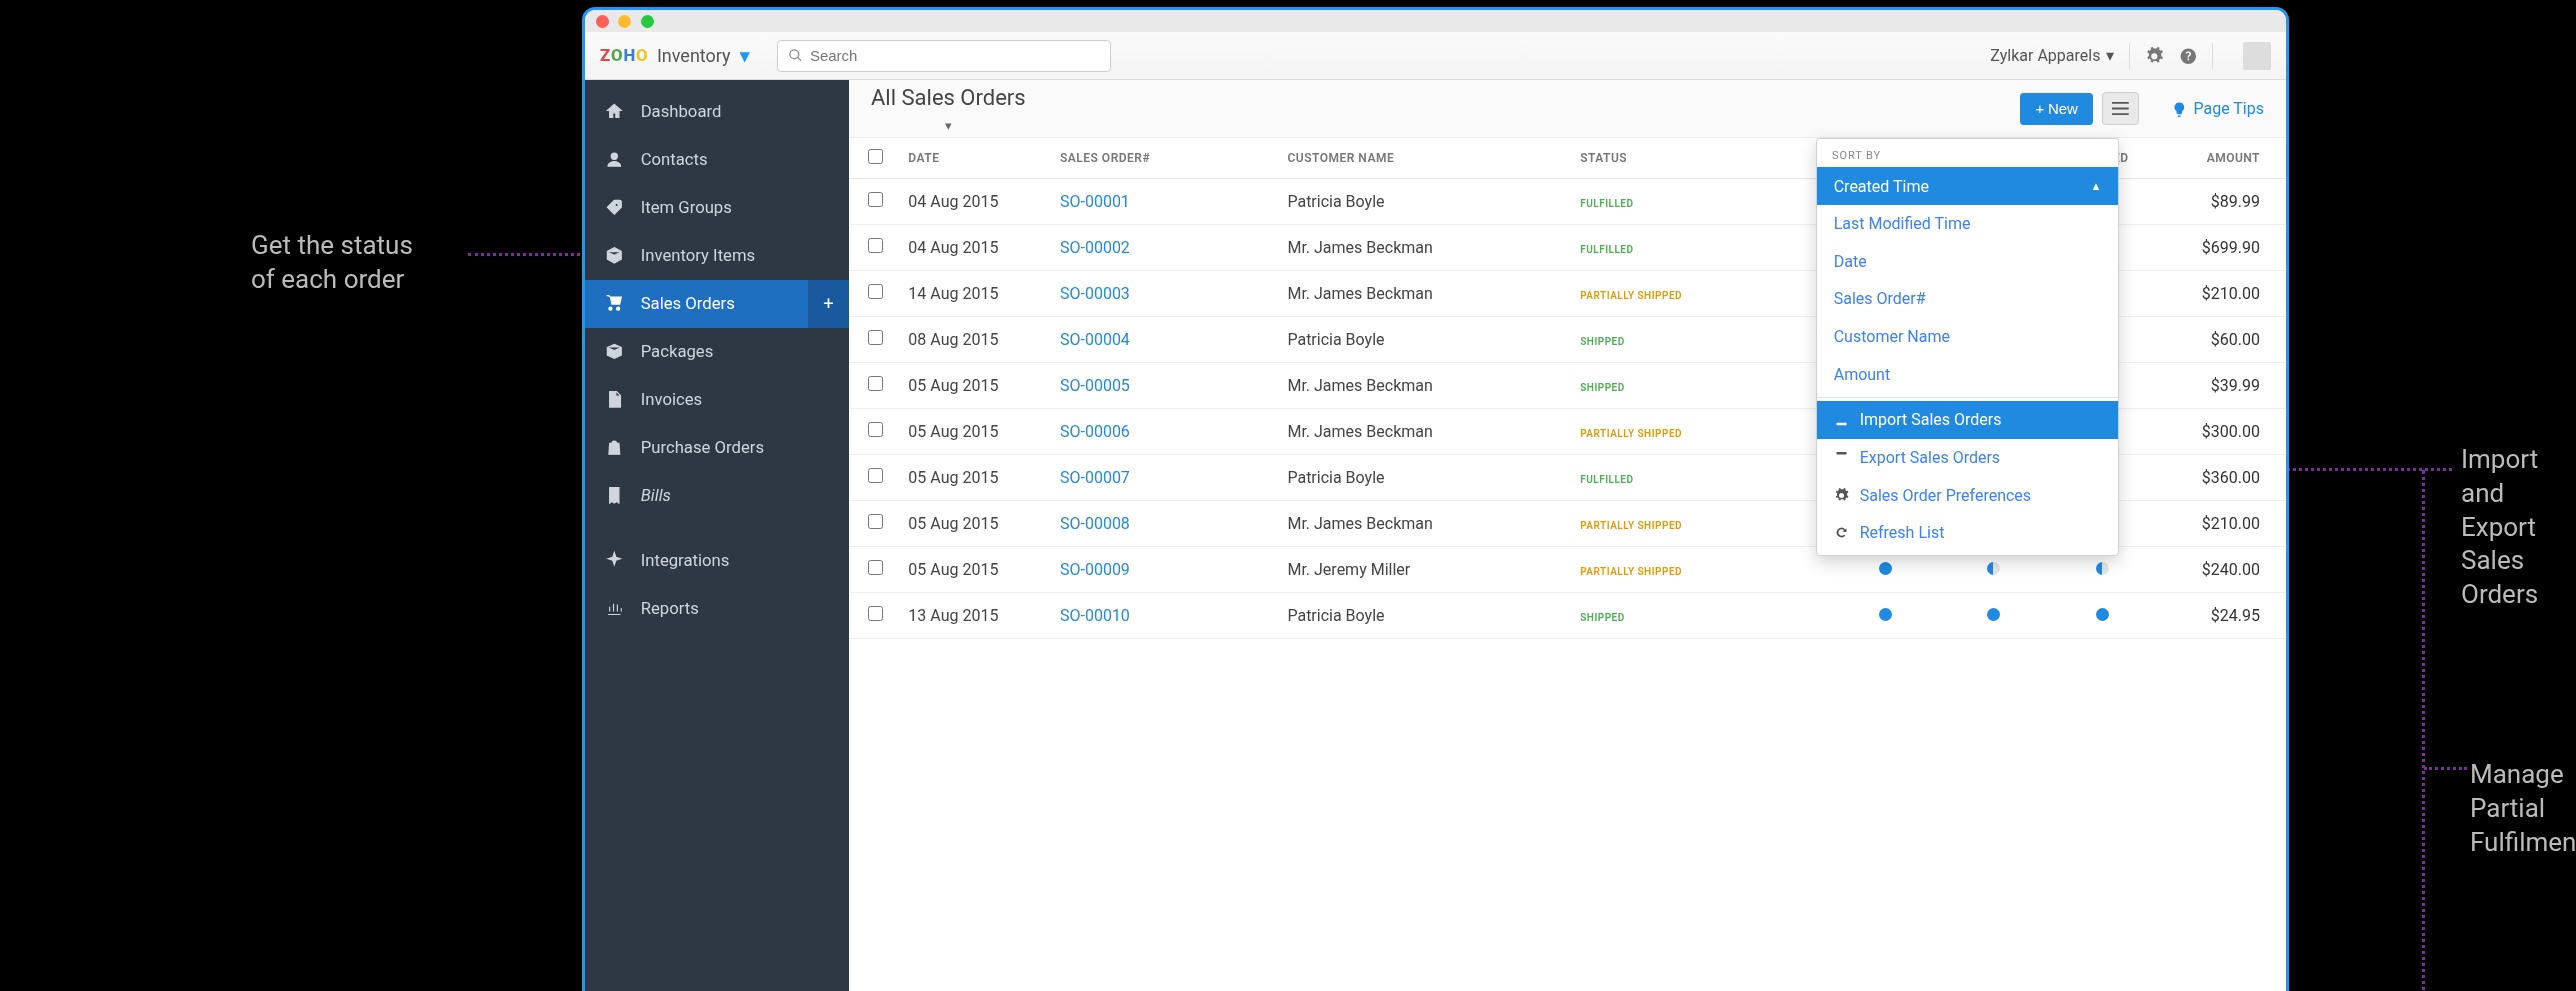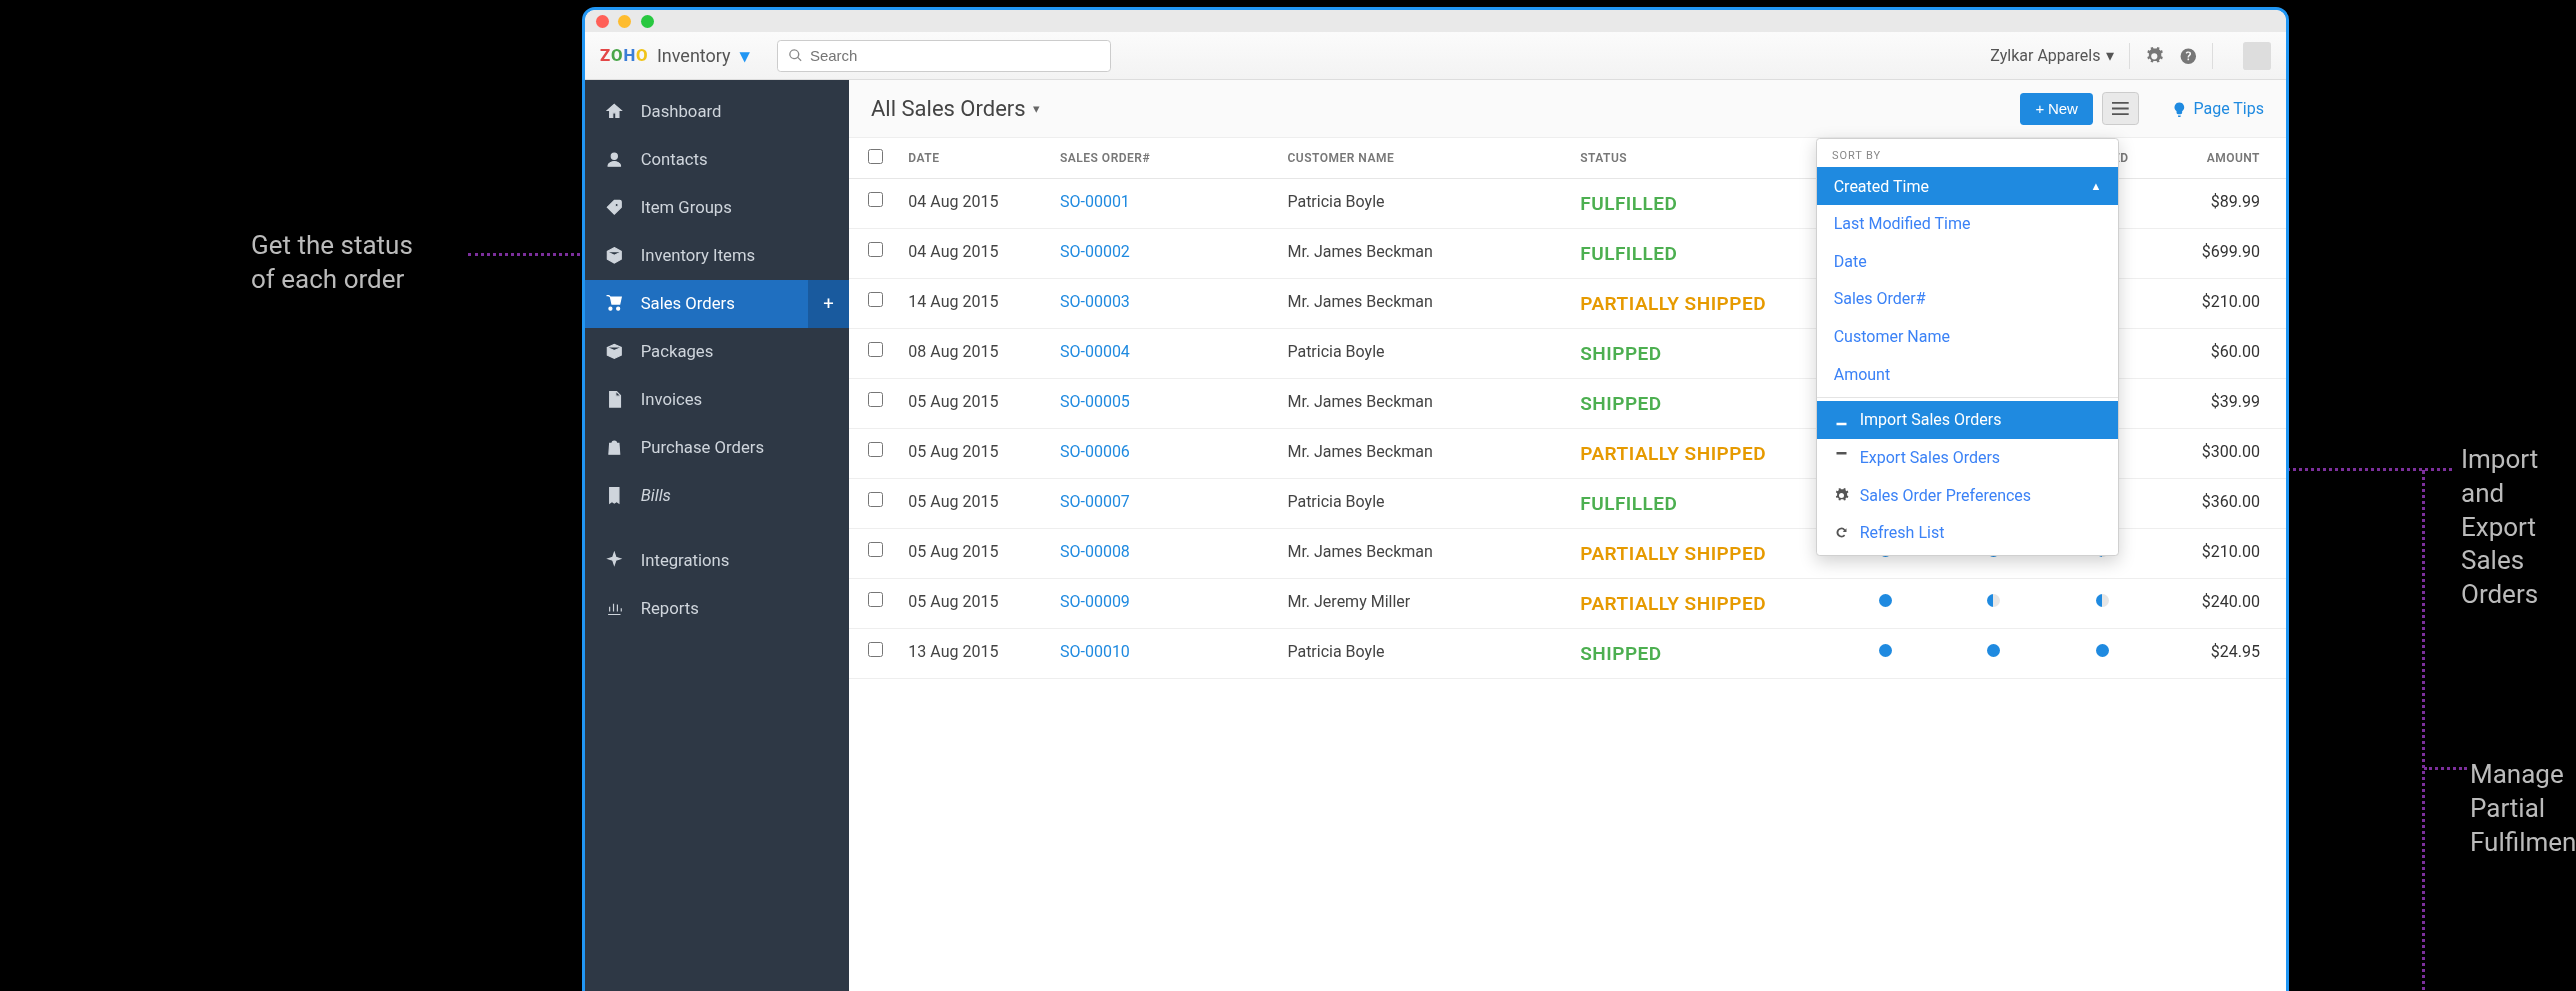--- a/index.html
+++ b/index.html
@@ -140,21 +140,21 @@
   }
 
   .main { flex:1; display:flex; flex-direction:column; background:#fff; position:relative;}
   .page-header {
     height: 58px;
     display:flex; align-items:center;
     padding: 0 22px;
     border-bottom:0.9px solid #eee;
     background:#fafafa;
   }
-  .page-title { font-size:22px; color:#444; display:flex; align-items:center; gap:7.4px;}
+  .page-title { font-size:22px; color:#444; display:flex; align-items:center; gap:7.4px;flex-direction:column;}
   .caret-down{ font-size:13px; color:#666;}
   .hdr-spacer{flex:1;}
   .new-btn{
     background:#1f8ae0;color:#fff;border:none;border-radius:3.7px;
     padding:7.4px 15px;font-size:15px; display:flex;align-items:center;gap:3.7px;
     cursor:pointer;
   }
   .more-btn{
     margin-left:9.3px;
     border:0.9px solid #ccc; background:#f8f8f8; border-radius:3.7px;
@@ -167,21 +167,21 @@
 
   .table-wrap{ flex:1; overflow:auto; }
   table { width:100%; border-collapse:collapse; font-size:16px; color:#444;}
   thead th{
     text-align:left; font-size:12px; letter-spacing:0.5px; color:#777;
     font-weight:600; padding:11px 9.3px; border-bottom:0.9px solid #e6e6e6;
     background:#fff; text-transform:uppercase;
   }
   tbody td{ padding:13px 9.3px; border-bottom:0.9px solid #eee; vertical-align:top;}
   .so-link{ color:#1f8ae0; text-decoration:none; cursor:pointer;}
-  .status{ font-size:19px; font-weight:600; letter-spacing:0.5px;}
+  .status{ font-size:10px; font-weight:600; letter-spacing:0.5px;}
   .st-fulfilled{ color:#4caf50;}
   .st-shipped{ color:#4caf50;}
   .st-partial{ color:#e69a00;}
   .amount{ text-align:right; color:#333;}
   .chk{ width:15px;height:15px;}
   .dot-cell{ text-align:center;}
   .dot{ display:inline-block; width:13px;height:13px;border-radius:50%;}
   .dot.full{ background:#1f8ae0;}
   .dot.empty{ background:#e6e6e6;}
   .dot.half{

